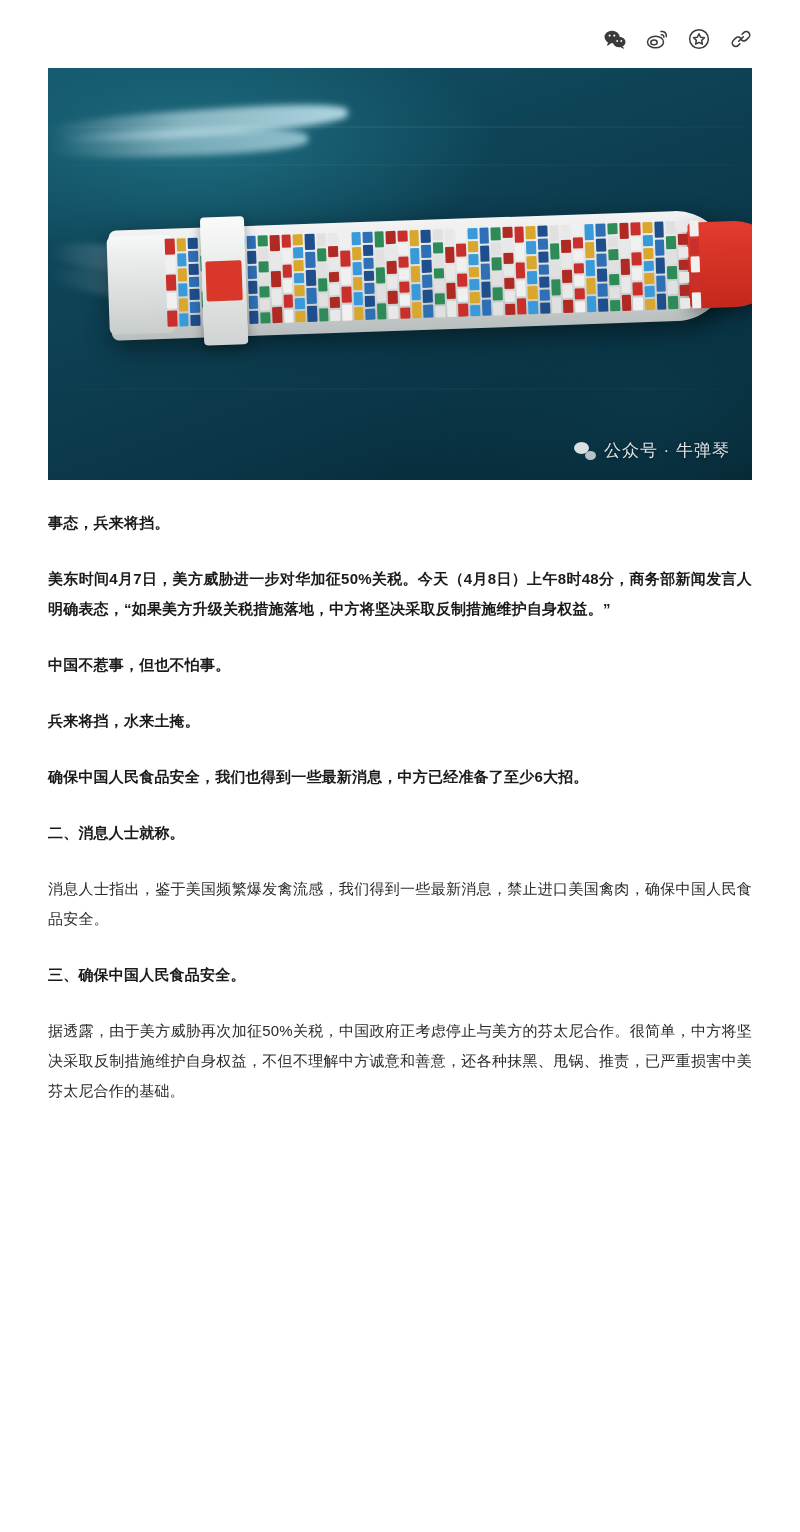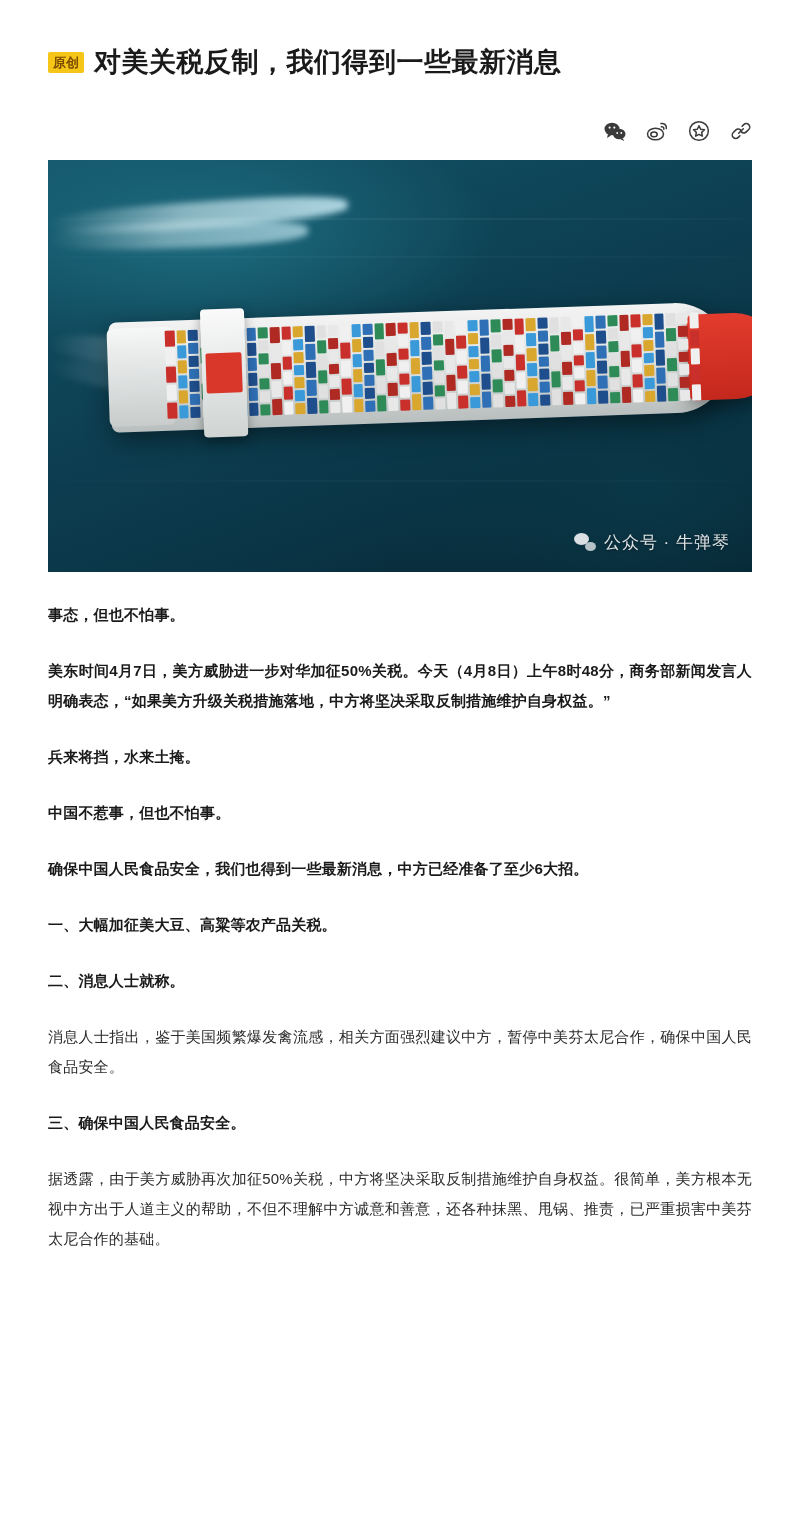--- a/index.html
+++ b/index.html
@@ -219,24 +219,20 @@
   .body-text p.bold {
     font-weight: bold;
     color: #1a1a1a;
   }
 </style>
 </head>
 <body>
 
 <div class="article">
 
-  <div class="title-row">
-    <span class="badge-original">原创</span>
-    <h1 class="title-text">对美关税反制，我们得到一些最新消息</h1>
-  </div>
 
   <div class="meta-row">
     <div class="meta-spacer"></div>
     <div class="meta-icons">
       <span class="icon" title="微信">
         <svg width="22" height="20" viewBox="0 0 22 20" fill="currentColor">
           <ellipse cx="8" cy="8" rx="7.5" ry="6.3"></ellipse>
           <polygon points="4,13 3,17 7,14.5"></polygon>
           <ellipse cx="15.2" cy="13" rx="6.3" ry="5.3" fill="currentColor"></ellipse>
           <polygon points="19,17.5 20,20 16.5,18.3" fill="currentColor"></polygon>
@@ -658,25 +654,24 @@
         </div>
     </div>
 
     <div class="watermark">
       <span class="wm-logo"></span>
       <span>公众号 · 牛弹琴</span>
     </div>
   </div>
 
   <div class="body-text" id="body-text">
-      <p class="bold">事态，但也不怕事。</p>
+      <p class="bold">事态，兵来将挡。</p>
       <p class="bold">美东时间4月7日，美方威胁进一步对华加征50%关税。今天（4月8日）上午8时48分，商务部新闻发言人明确表态，“如果美方升级关税措施落地，中方将坚决采取反制措施维护自身权益。”</p>
+      <p class="bold">中国不惹事，但也不怕事。</p>
       <p class="bold">兵来将挡，水来土掩。</p>
-      <p class="bold">中国不惹事，但也不怕事。</p>
       <p class="bold">确保中国人民食品安全，我们也得到一些最新消息，中方已经准备了至少6大招。</p>
-      <p class="bold">一、大幅加征美大豆、高粱等农产品关税。</p>
       <p class="bold">二、消息人士就称。</p>
-      <p class="">消息人士指出，鉴于美国频繁爆发禽流感，相关方面强烈建议中方，暂停中美芬太尼合作，确保中国人民食品安全。</p>
+      <p class="">消息人士指出，鉴于美国频繁爆发禽流感，我们得到一些最新消息，禁止进口美国禽肉，确保中国人民食品安全。</p>
       <p class="bold">三、确保中国人民食品安全。</p>
-      <p class="">据透露，由于美方威胁再次加征50%关税，中方将坚决采取反制措施维护自身权益。很简单，美方根本无视中方出于人道主义的帮助，不但不理解中方诚意和善意，还各种抹黑、甩锅、推责，已严重损害中美芬太尼合作的基础。</p>
+      <p class="">据透露，由于美方威胁再次加征50%关税，中国政府正考虑停止与美方的芬太尼合作。很简单，中方将坚决采取反制措施维护自身权益，不但不理解中方诚意和善意，还各种抹黑、甩锅、推责，已严重损害中美芬太尼合作的基础。</p>
     </div>
 
 </div>
 
 </body></html>

